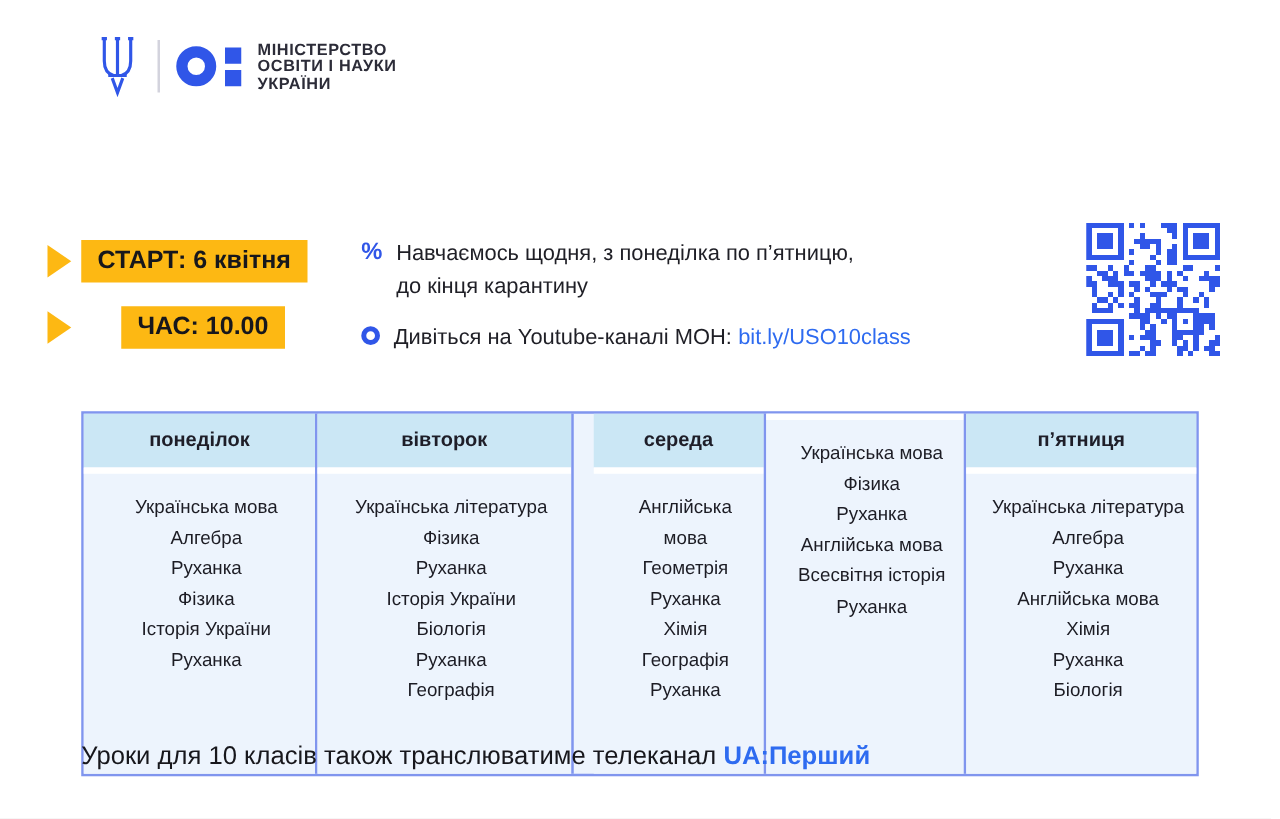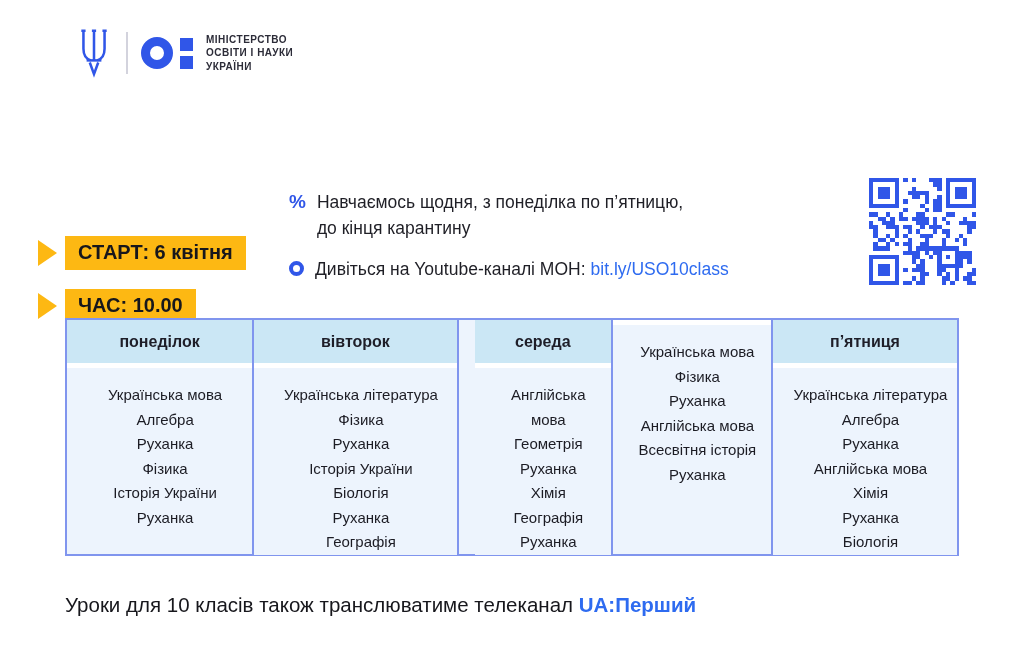--- a/index.html
+++ b/index.html
@@ -20,50 +20,50 @@
   }
 
   
   .brand{position:absolute;left:75px;top:27px;display:flex;align-items:center;gap:13px;}
   .tryzub{width:38px;height:52px;}
   .logo-sep{width:2px;height:42px;background:#d3d3dd;}
   .mon-logo{display:flex;align-items:center;gap:7px;}
   .mon-ring{width:32px;height:32px;border:9px solid var(--blue);border-radius:50%;}
   .mon-colon{display:flex;flex-direction:column;gap:5px;}
   .mon-colon i{display:block;width:13px;height:13px;background:var(--blue);}
-  .ministry{font-size:10px;font-weight:bold;line-height:13.5px;letter-spacing:.5px;color:#2c2c38;}
+  .ministry{font-size:13px;font-weight:bold;line-height:13.5px;letter-spacing:.5px;color:#2c2c38;}
 
   
   .title{position:absolute;left:70px;top:111px;font-size:29px;font-weight:800;letter-spacing:-.3px;white-space:nowrap;}
   .title .hl{color:var(--blue);margin-right:9px;}
 
   
   .badges{position:absolute;left:38px;top:192px;}
-  .badge-row{display:flex;align-items:center;margin-top:44px;}
-  .badge-row + .badge-row{margin-top:19px;}
+  .badge-row{display:flex;align-items:center;}
+  .badge-row + .badge-row{margin-top:19px;gap:32px;}
   .arrow{width:0;height:0;border-left:19px solid var(--yellow);
          border-top:13px solid transparent;border-bottom:13px solid transparent;margin-right:8px;}
   .badge{background:var(--yellow);color:#17171c;font-weight:bold;font-size:20px;
          padding:5px 13px 6px 13px;white-space:nowrap;}
 
   
   .points{position:absolute;left:289px;top:189px;width:560px;}
   .point{display:flex;gap:11px;}
   .point + .point{margin-top:15px;}
   .pct-icon{color:var(--blue);font-weight:800;font-size:19px;line-height:26px;}
   .ring-icon{flex:0 0 auto;width:15px;height:15px;border:4px solid var(--blue);border-radius:50%;margin-top:5px;}
   .point .txt{font-size:17.5px;line-height:26px;color:#1f1f26;}
   .txt .b{font-weight:normal;}
   .txt .lnk{color:var(--link);margin-left:5px;text-decoration:none;}
 
   
   .qr{position:absolute;left:869px;top:178px;width:107px;height:107px;}
 
   
-  .table{position:absolute;left:65px;top:318px;width:894px;height:238px;
+  .table{position:absolute;left:65px;top:329px;width:894px;height:292px;
          border:2px solid var(--tborder);display:flex;background:var(--bbg);}
   .col{display:flex;flex-direction:column;height:100%;}
   .col + .col{border-left:2px solid var(--tborder);}
   .col:nth-child(1){flex:0 0 20.8%;}
   .col:nth-child(2){flex:0 0 23.0%;}
   .col:nth-child(3){flex:0 0 17.3%;padding-left:16px;}
   .col:nth-child(4){flex:0 0 18.0%;}
   .col:nth-child(5){flex:1;}
   .day-header{height:43px;background:var(--hbg);display:flex;align-items:center;justify-content:center;
               font-size:16px;font-weight:bold;flex:0 0 auto;}

